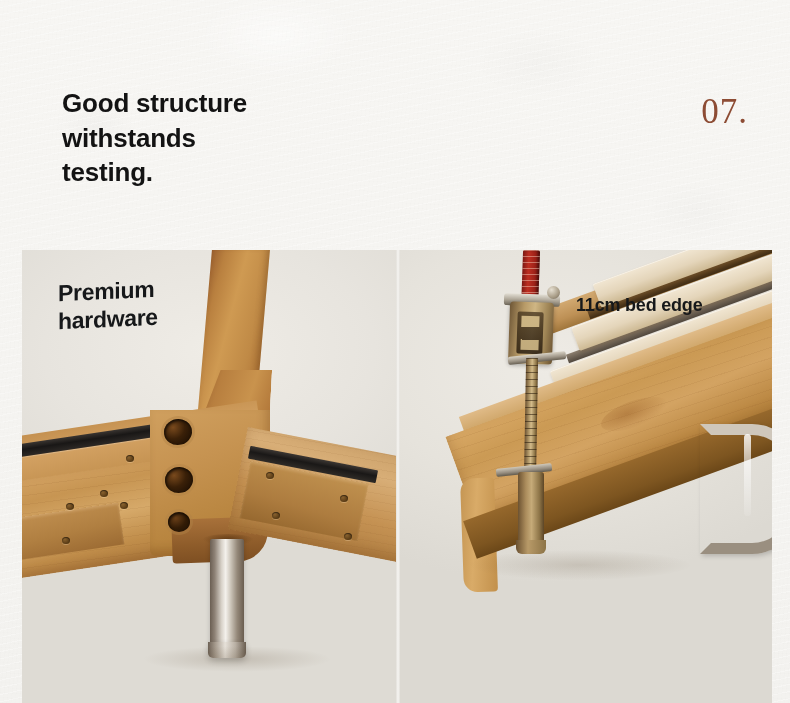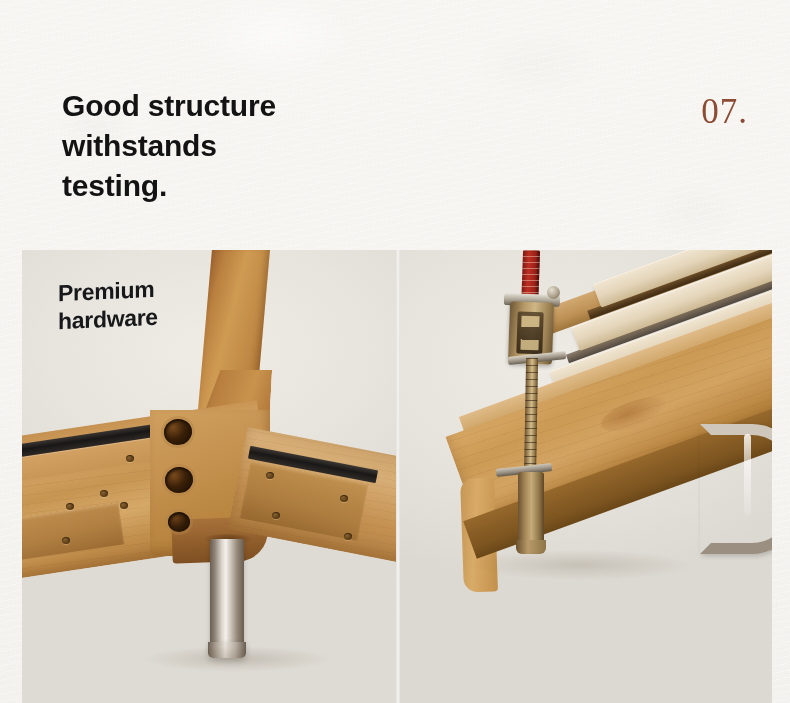--- a/index.html
+++ b/index.html
@@ -38,21 +38,21 @@
       repeating-linear-gradient(3deg, rgba(0,0,0,0.01) 0px, rgba(0,0,0,0.01) 1px, rgba(255,255,255,0) 1px, rgba(255,255,255,0) 5px),
       repeating-linear-gradient(168deg, rgba(255,255,255,0.5) 0px, rgba(255,255,255,0.5) 1px, rgba(255,255,255,0) 1px, rgba(255,255,255,0) 7px);
   }
 
   
   .headline {
     position: absolute;
     left: 62px;
     top: 86px;
     width: 430px;
-    font-size: 30px;
+    font-size: 26px;
     line-height: 1.33;
     font-weight: 700;
     letter-spacing: -0.2px;
     color: #131313;
     white-space: pre-line;
   }
 
   .step-number {
     position: absolute;
     right: 42px;
@@ -716,19 +716,20 @@
       <div class="r-cal-jaw-upper"></div>
       <div class="r-cal-beam">
         <div class="r-cal-beam-scale"></div>
       </div>
       <div class="r-cal-jaw-lower"></div>
       <div class="r-cal-depth"></div>
       <div class="r-cal-depth-tip"></div>
 
       <div class="shadow-soft r-shadow-1"></div>
 
+      <div class="caption caption-right">11cm bed edge</div>
     </div>
 
   </div>
 
   <div class="photo-divider"></div>
 
 </div>
 
 </body></html>

